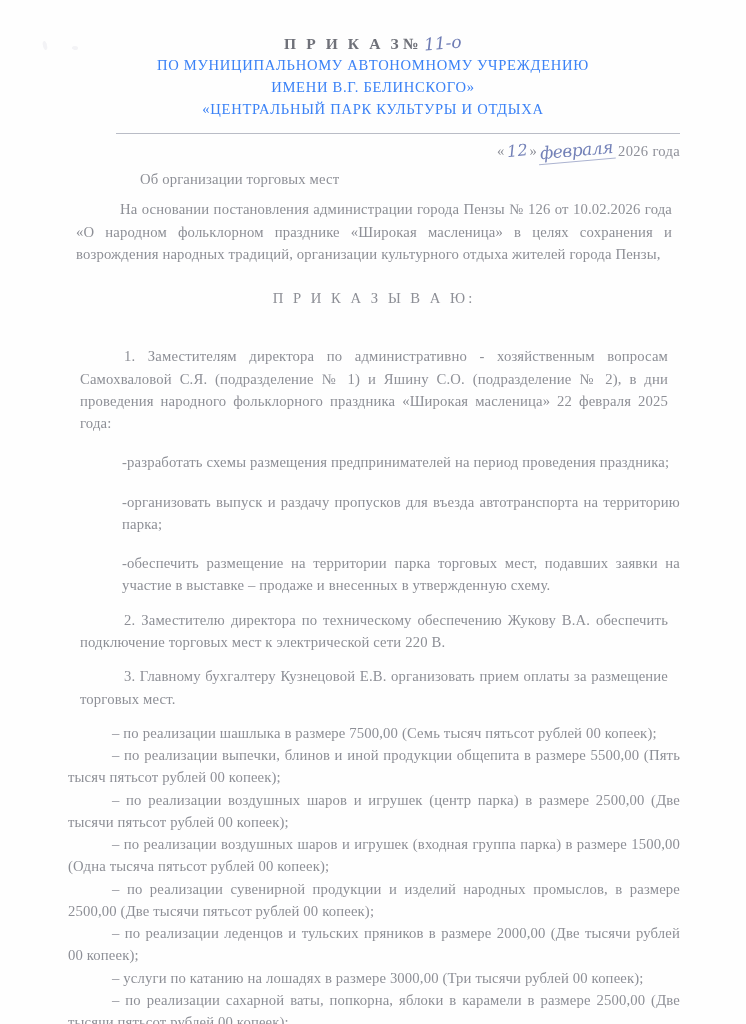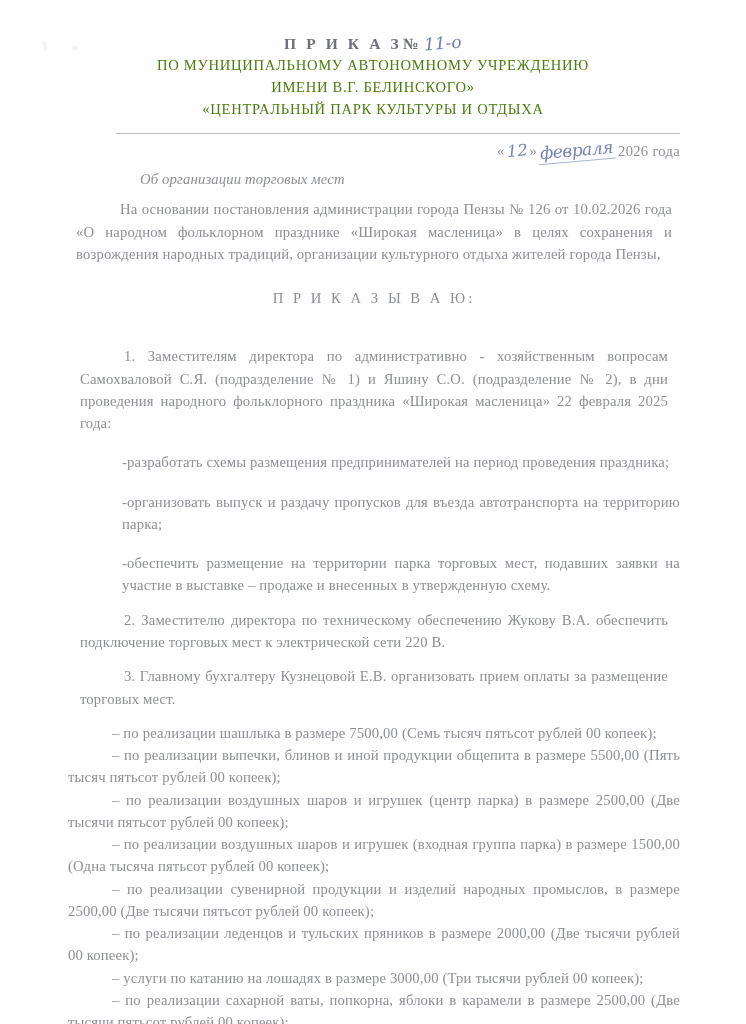--- a/index.html
+++ b/index.html
@@ -60,21 +60,21 @@
     display: inline-block;
     font-size: 17px;
     margin-left: 6px;
     opacity: .85;
   }
 
   .org-line {
     font-size: 14.6px;
     letter-spacing: .7px;
     line-height: 1.52;
-    color: #4d7c0f;
+    color: #3b82f6;
     white-space: nowrap;
   }
 
   .rule {
     position: absolute;
     left: 116px;
     top: 133px;
     width: 564px;
     height: 1px;
     background: #b9bcc6;
@@ -115,21 +115,20 @@
     top: 168px;
     width: 612px;
     font-size: 14.7px;
     line-height: 1.515;
     letter-spacing: .15px;
     color: #8d8f96;
   }
 
   .subject {
     margin: 0 0 3px 72px;
-    font-style: italic;
   }
 
   p.para {
     margin: 8px;
     text-align: justify;
     text-indent: 44px;
     -webkit-hyphens: none;
     hyphens: none;
   }
 

